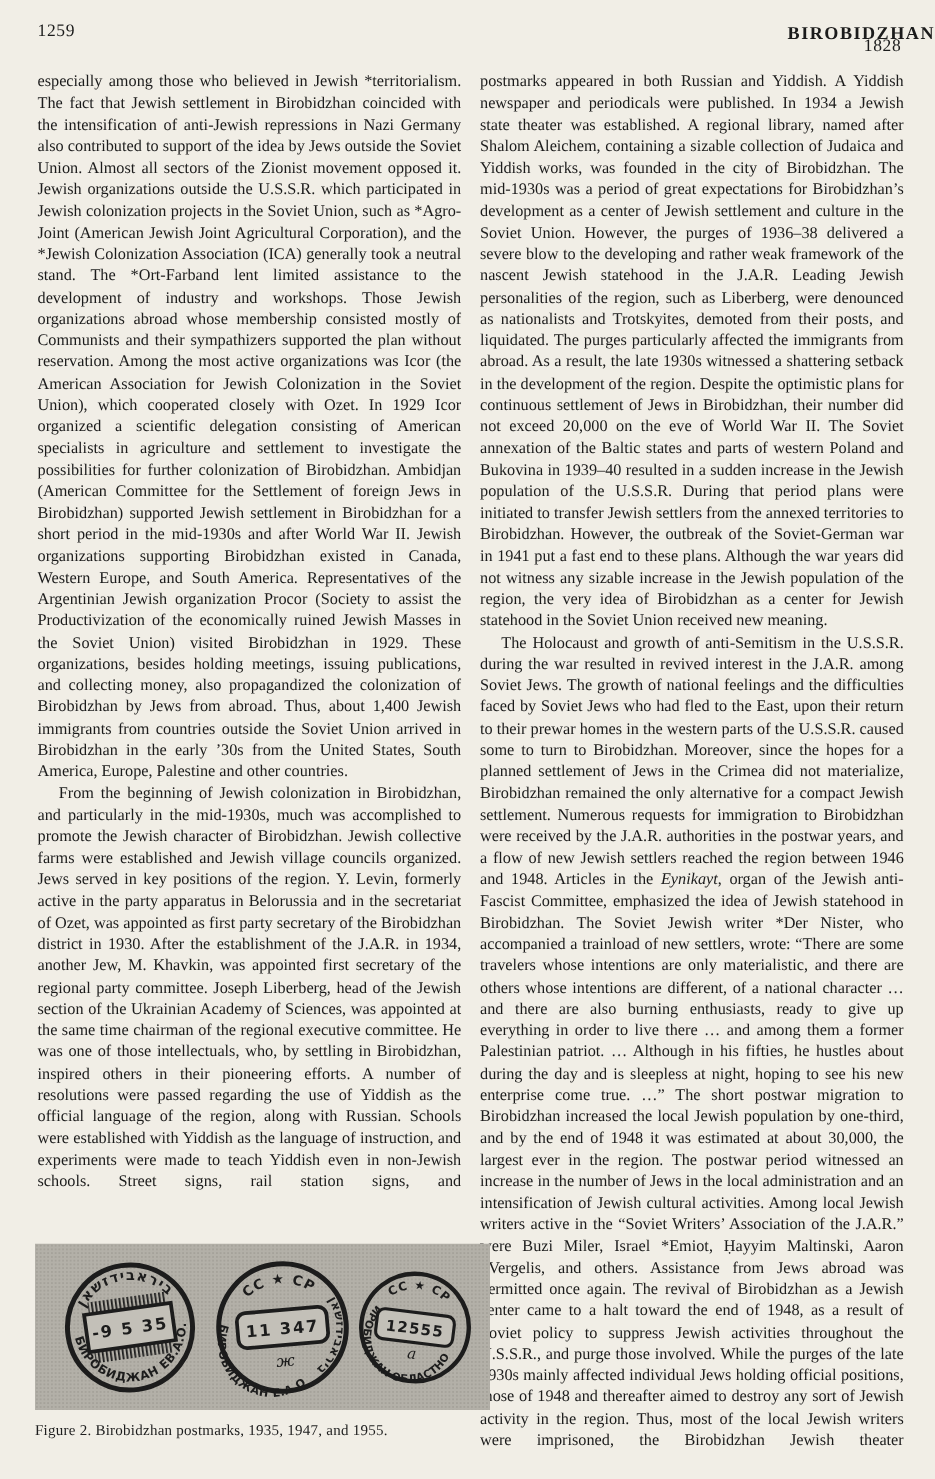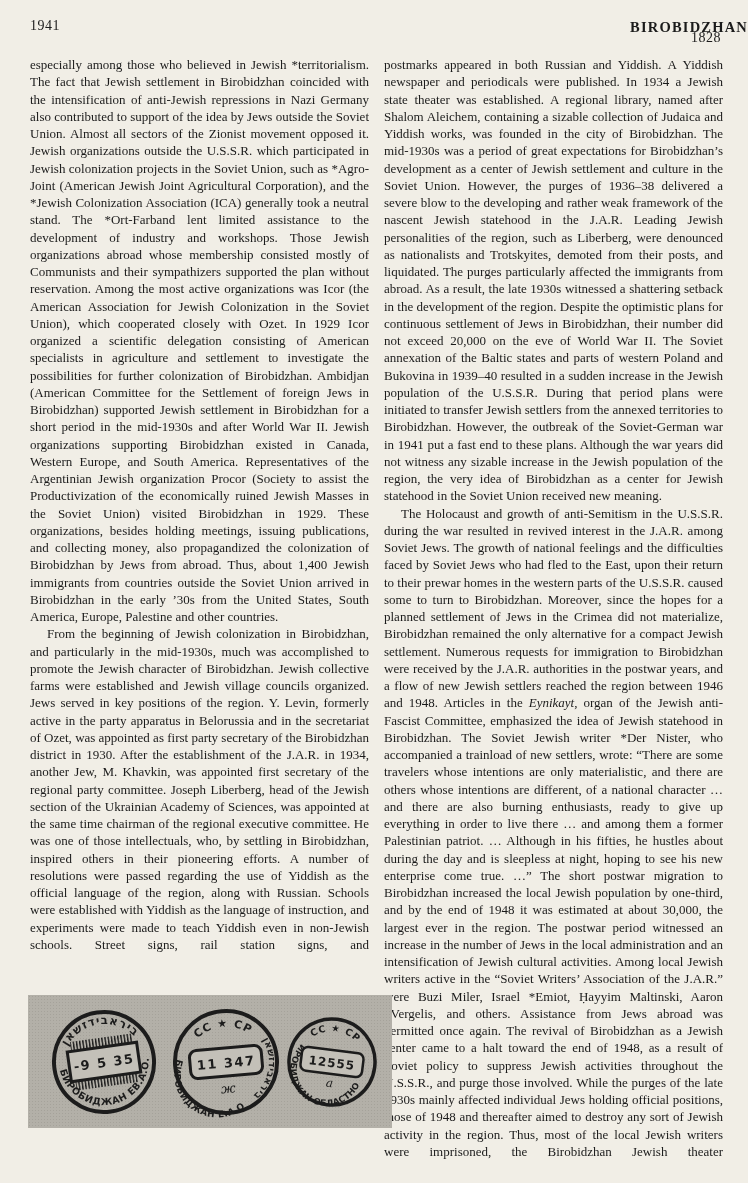--- a/index.html
+++ b/index.html
@@ -44,21 +44,21 @@
     font-family:"Liberation Serif","DejaVu Serif",serif;
   }
   svg text{fill:#1c1c1c;}
   .pm-date{font-family:"DejaVu Sans",sans-serif;font-weight:bold;}
   .pm-arc{font-family:"DejaVu Sans",sans-serif;font-weight:bold;}
   .pm-letter{font-family:"DejaVu Serif",serif;font-style:italic;}
 </style>
 </head>
 <body>
 
-<div class="pagenum left">1941</div>
+<div class="pagenum left">1259</div>
 <div class="running-title">BIROBIDZHAN</div>
 <div class="pagenum right">1828</div>
 
 <div class="col left">
   <p>especially among those who believed in Jewish *territorialism. The fact that Jewish settlement in Birobidzhan coincided with the intensification of anti-Jewish repressions in Nazi Germany also contributed to support of the idea by Jews outside the Soviet Union. Almost all sectors of the Zionist movement opposed it. Jewish organizations outside the U.S.S.R. which participated in Jewish colonization projects in the Soviet Union, such as *Agro-Joint (American Jewish Joint Agricultural Corporation), and the *Jewish Colonization Association (ICA) generally took a neutral stand. The *Ort-Farband lent limited assistance to the development of industry and workshops. Those Jewish organizations abroad whose membership consisted mostly of Communists and their sympathizers supported the plan without reservation. Among the most active organizations was Icor (the American Association for Jewish Colonization in the Soviet Union), which cooperated closely with Ozet. In 1929 Icor organized a scientific delegation consisting of American specialists in agriculture and settlement to investigate the possibilities for further colonization of Birobidzhan. Ambidjan (American Committee for the Settlement of foreign Jews in Birobidzhan) supported Jewish settlement in Birobidzhan for a short period in the mid-1930s and after World War II. Jewish organizations supporting Birobidzhan existed in Canada, Western Europe, and South America. Representatives of the Argentinian Jewish organization Procor (Society to assist the Productivization of the economically ruined Jewish Masses in the Soviet Union) visited Birobidzhan in 1929. These organizations, besides holding meetings, issuing publications, and collecting money, also propagandized the colonization of Birobidzhan by Jews from abroad. Thus, about 1,400 Jewish immigrants from countries outside the Soviet Union arrived in Birobidzhan in the early ’30s from the United States, South America, Europe, Palestine and other countries.</p>
   <p class="indent cont">From the beginning of Jewish colonization in Birobidzhan, and particularly in the mid-1930s, much was accomplished to promote the Jewish character of Birobidzhan. Jewish collective farms were established and Jewish village councils organized. Jews served in key positions of the region. Y. Levin, formerly active in the party apparatus in Belorussia and in the secretariat of Ozet, was appointed as first party secretary of the Birobidzhan district in 1930. After the establishment of the J.A.R. in 1934, another Jew, M. Khavkin, was appointed first secretary of the regional party committee. Joseph Liberberg, head of the Jewish section of the Ukrainian Academy of Sciences, was appointed at the same time chairman of the regional executive committee. He was one of those intellectuals, who, by settling in Birobidzhan, inspired others in their pioneering efforts. A number of resolutions were passed regarding the use of Yiddish as the official language of the region, along with Russian. Schools were established with Yiddish as the language of instruction, and experiments were made to teach Yiddish even in non-Jewish schools. Street signs, rail station signs, and</p>
 </div>
 
 <div class="col right">
   <p>postmarks appeared in both Russian and Yiddish. A Yiddish newspaper and periodicals were published. In 1934 a Jewish state theater was established. A regional library, named after Shalom Aleichem, containing a sizable collection of Judaica and Yiddish works, was founded in the city of Birobidzhan. The mid-1930s was a period of great expectations for Birobidzhan’s development as a center of Jewish settlement and culture in the Soviet Union. However, the purges of 1936–38 delivered a severe blow to the developing and rather weak framework of the nascent Jewish statehood in the J.A.R. Leading Jewish personalities of the region, such as Liberberg, were denounced as nationalists and Trotskyites, demoted from their posts, and liquidated. The purges particularly affected the immigrants from abroad. As a result, the late 1930s witnessed a shattering setback in the development of the region. Despite the optimistic plans for continuous settlement of Jews in Birobidzhan, their number did not exceed 20,000 on the eve of World War II. The Soviet annexation of the Baltic states and parts of western Poland and Bukovina in 1939–40 resulted in a sudden increase in the Jewish population of the U.S.S.R. During that period plans were initiated to transfer Jewish settlers from the annexed territories to Birobidzhan. However, the outbreak of the Soviet-German war in 1941 put a fast end to these plans. Although the war years did not witness any sizable increase in the Jewish population of the region, the very idea of Birobidzhan as a center for Jewish statehood in the Soviet Union received new meaning.</p>
@@ -121,13 +121,14 @@
       </text>
       <text class="pm-arc" font-size="8.5" letter-spacing="0.2">
         <textPath href="#pm3bot" startOffset="50%" text-anchor="middle">БИРОБИДЖАН ОБЛАСТНОЙ</textPath>
       </text>
       <rect x="17" y="36" width="62" height="24" rx="6" fill="#c3c0b8" stroke="#1c1c1c" stroke-width="2.5"></rect>
       <text class="pm-date" x="48" y="53" font-size="12" text-anchor="middle" letter-spacing="1">12555</text>
       <text class="pm-letter" x="48" y="73" font-size="12" text-anchor="middle">а</text>
     </svg>
 
   </div>
+  <figcaption>Figure 2. Birobidzhan postmarks, 1935, 1947, and 1955.</figcaption>
 </figure>
 
 </body></html>

